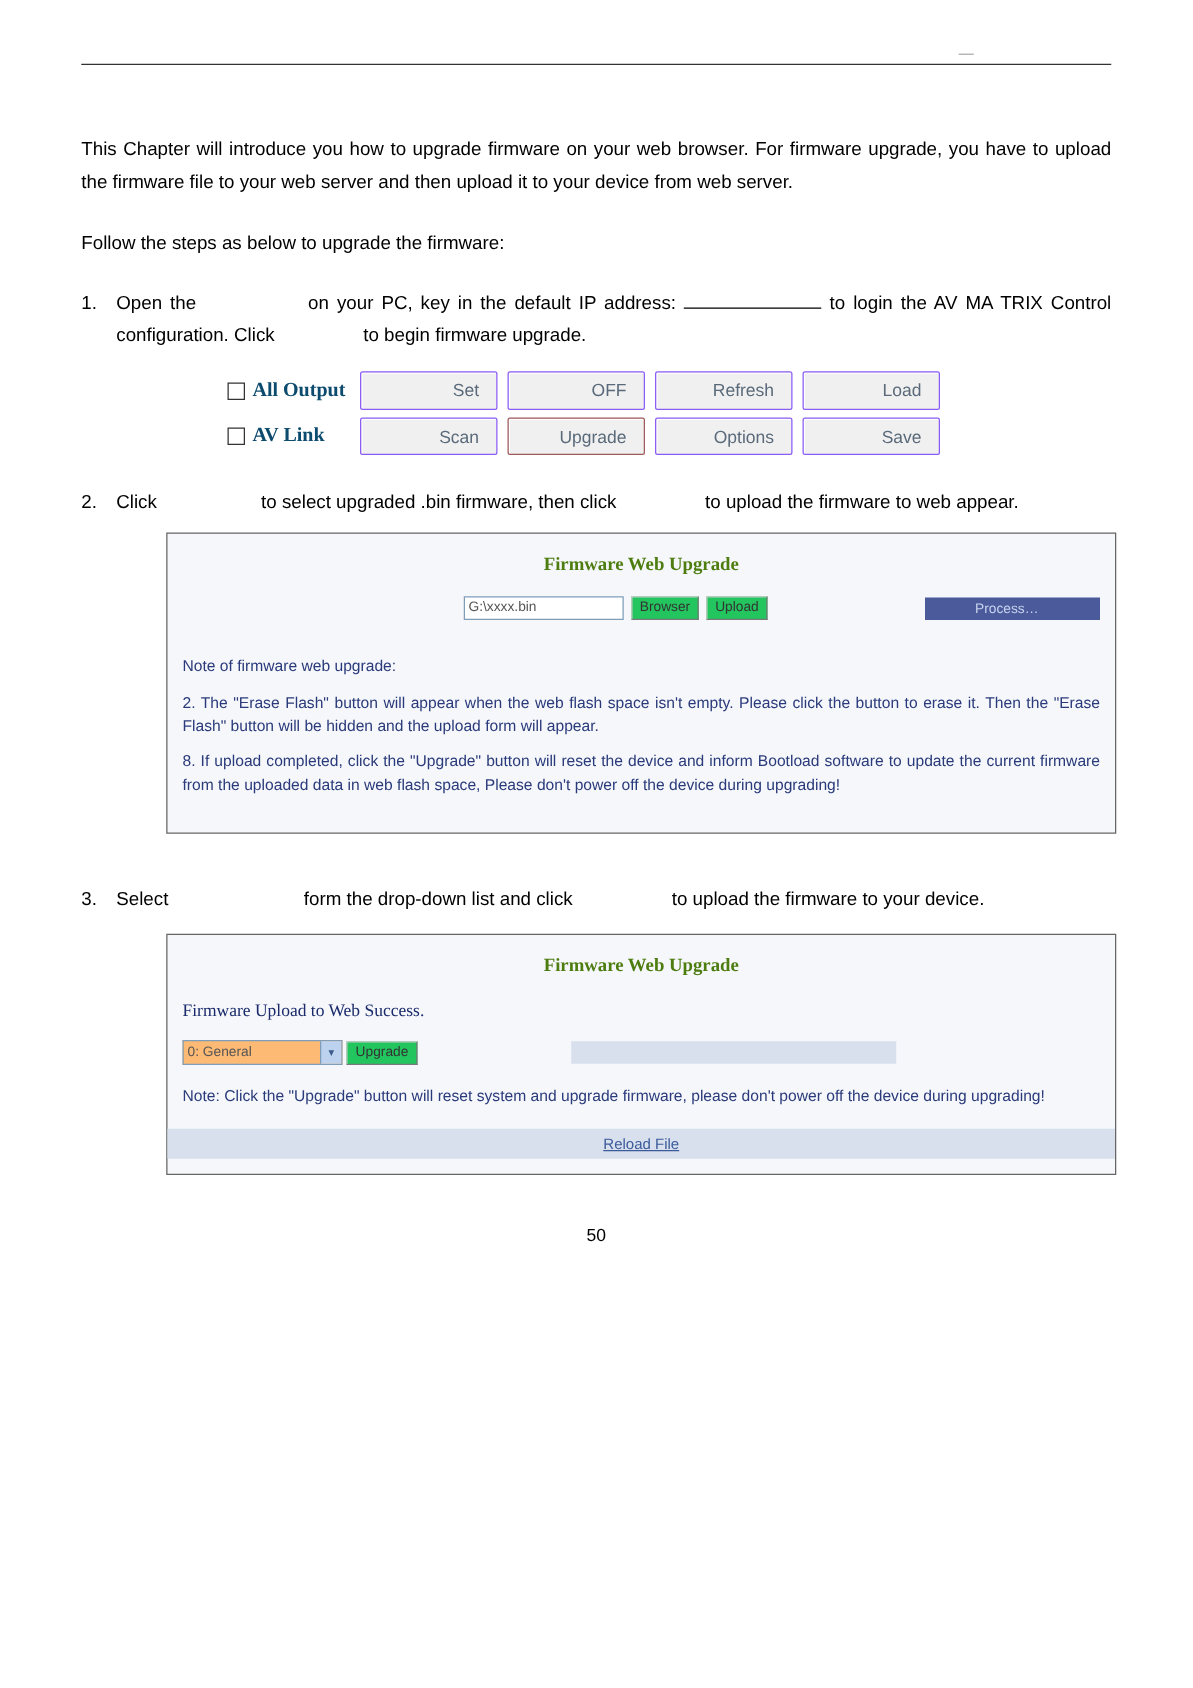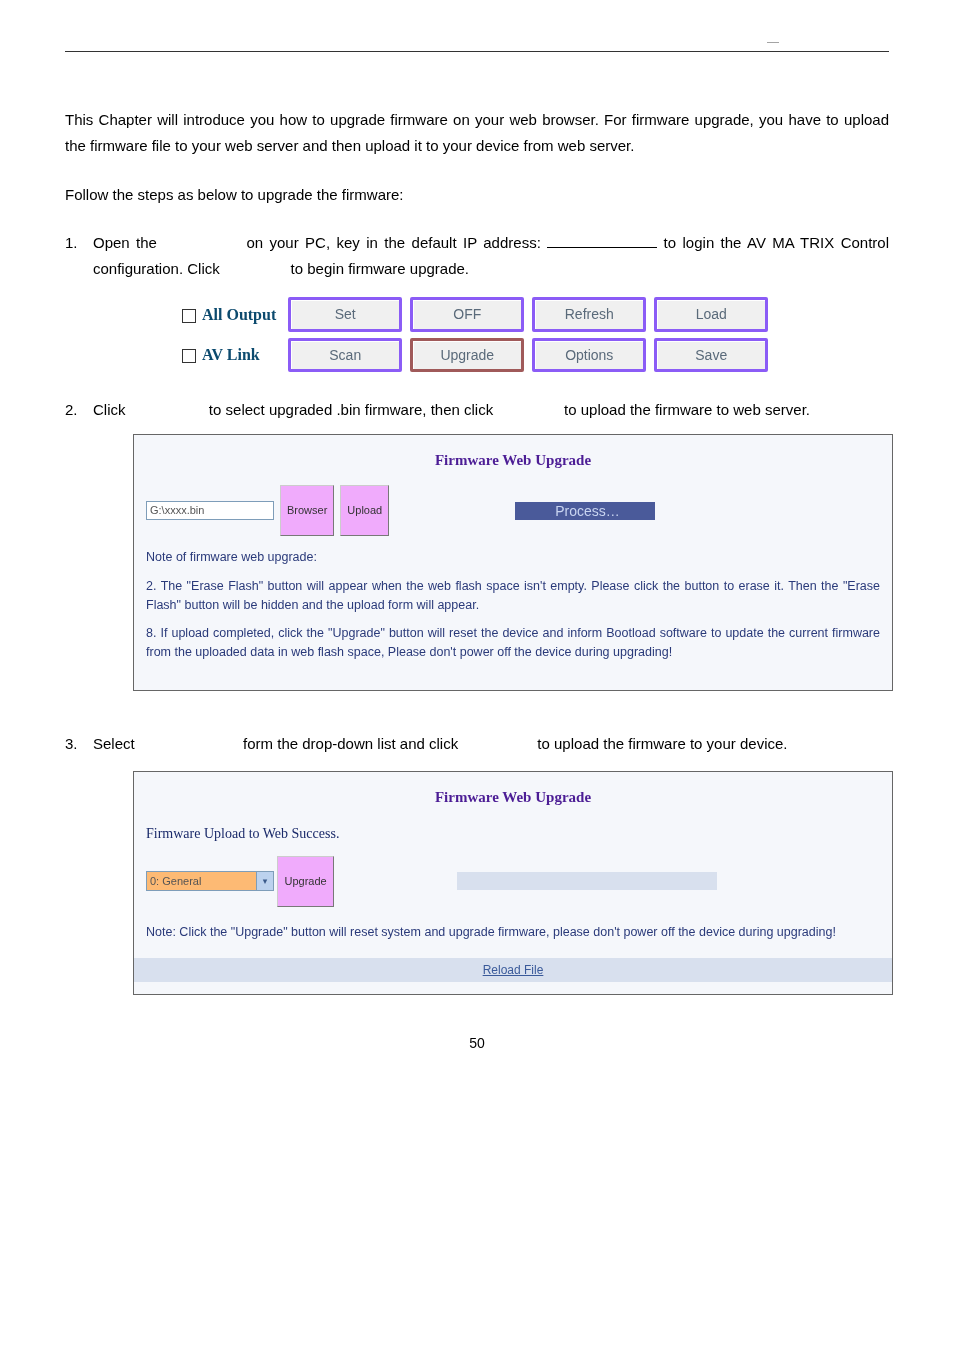--- a/index.html
+++ b/index.html
@@ -73,24 +73,24 @@
     border: 1.5px solid #333;
     vertical-align: middle;
     margin-right: 6px;
     background: #fff;
   }
   .btn3d {
     display: inline-block;
     min-width: 80px;
     padding: 2px 14px;
     background: #f0f0f0;
-    border: 3px solid #8b5cf6;
+    border: 1px solid #8b5cf6;
     color: #5a6a7a;
     font-size: 14px;
-    text-align: center;
+    text-align: right;
     border-radius: 2px;
     box-shadow: inset 1px 1px 0 #fff;
   }
   .btn3d.highlight {
     border-color: #a05a5a;
     box-shadow: inset 1px 1px 0 #fff;
   }
   .fw-panel {
     margin: 10px 0 10px 40px;
     width: 760px;
@@ -100,58 +100,59 @@
     box-sizing: border-box;
     font-size: 12.5px;
     color: #2a3a7a;
     line-height: 1.5;
   }
   .fw-title {
     text-align: center;
     font-family: "Times New Roman", serif;
     font-weight: bold;
     font-size: 15px;
-    color: #4c1d95;
+    color: #4d7c0f;
     margin-bottom: 14px;
   }
   .fw-row {
-    margin-bottom: 12px;
+    margin-bottom: 28px;
     display: flex;
     align-items: center;
     gap: 6px;
+    justify-content: flex-end;
   }
   .fw-input {
     display: inline-block;
     width: 120px;
     height: 17px;
     border: 1px solid #7e9db9;
     background: #fff;
     color: #555;
     font-size: 11px;
     padding: 0 3px;
   }
   .fw-btn-small {
     display: inline-block;
     height: 17px;
     line-height: 17px;
-    padding: 16px 6px;
+    padding: 0 6px;
     border: 1px outset #ccc;
-    background: #f0abfc;
+    background: #22c55e;
     color: #333;
     font-size: 11px;
   }
   .fw-process {
     display: inline-block;
     margin-left: 120px;
     background: #4a5a9a;
     color: #c8d4f0;
     height: 18px;
     line-height: 18px;
     width: 140px;
-    font-size: 14px;
+    font-size: 11px;
     padding-left: 40px;
     box-sizing: border-box;
   }
   .fw-note {
     margin-bottom: 10px;
   }
   .fw-panel2 {
     margin: 14px 0 0 40px;
     width: 760px;
     border: 1px solid #666;
@@ -269,21 +270,21 @@
   </div>
 
   
   <div class="step">
     <div class="step-num">2.</div>
     <div class="step-body">
       <span>Click</span>
       &nbsp;&nbsp;&nbsp;&nbsp;&nbsp;&nbsp;&nbsp;&nbsp;&nbsp;&nbsp;&nbsp;&nbsp;&nbsp;&nbsp;&nbsp;&nbsp;&nbsp;&nbsp;
       <span>to select upgraded .bin firmware, then click</span>
       &nbsp;&nbsp;&nbsp;&nbsp;&nbsp;&nbsp;&nbsp;&nbsp;&nbsp;&nbsp;&nbsp;&nbsp;&nbsp;&nbsp;&nbsp;
-      <span>to upload the firmware to web server.</span>
+      <span>to upload the firmware to web appear.</span>
 
       <div class="fw-panel">
         <div class="fw-title">Firmware Web Upgrade</div>
         <div class="fw-row">
           <span class="fw-input">G:\xxxx.bin</span>
           <span class="fw-btn-small">Browser</span>
           <span class="fw-btn-small">Upload</span>
           <span class="fw-process">Process…</span>
         </div>
         <div class="fw-note">Note of firmware web upgrade:</div>

